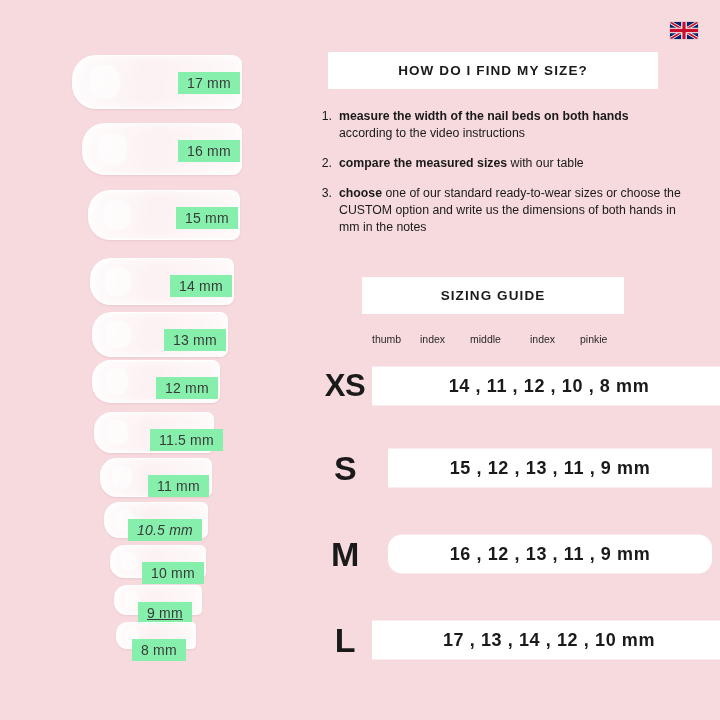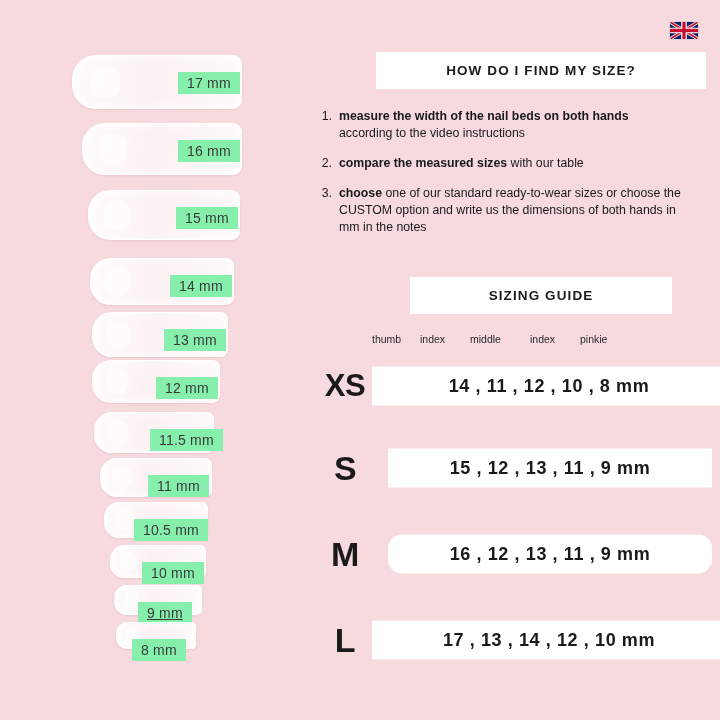--- a/index.html
+++ b/index.html
@@ -81,21 +81,20 @@
     height: 720px;
   }
 
   .banner {
     background: #ffffff;
     text-align: center;
     font-weight: bold;
     letter-spacing: 1.1px;
     font-size: 13.5px;
     padding: 11px 6px;
-    margin-left: 48px;
   }
   #find-size-banner {
     position: absolute;
     top: 52px;
     left: 18px;
     width: 318px;
   }
 
   .steps {
     position: absolute;
@@ -215,21 +214,21 @@
     <div class="nail-row" style="top: 382px; padding-left: 48px;">
       <div class="nail-shape" style="left: 94px; width: 118px; height: 39px; border-radius: 17.94px 7.02px 7.02px 17.94px;"></div>
       <div class="nail-label" style="left: 150px;">11.5 mm</div>
     </div>
     <div class="nail-row" style="top: 428px;">
       <div class="nail-shape" style="left: 100px; width: 110px; height: 37px; border-radius: 17.02px 6.66px 6.66px 17.02px;"></div>
       <div class="nail-label" style="left: 148px;">11 mm</div>
     </div>
     <div class="nail-row" style="top: 472px;">
       <div class="nail-shape" style="left: 104px; width: 102px; height: 34px; border-radius: 15.64px 6.12px 6.12px 15.64px;"></div>
-      <div class="nail-label" style="left: 134px;">10.5 mm</div>
+      <div class="nail-label" style="left: 128px; font-style: italic;">10.5 mm</div>
     </div>
     <div class="nail-row" style="top: 515px;">
       <div class="nail-shape" style="left: 110px; width: 94px; height: 31px; border-radius: 14.26px 5.58px 5.58px 14.26px;"></div>
       <div class="nail-label" style="left: 142px;">10 mm</div>
     </div>
     <div class="nail-row" style="top: 555px;">
       <div class="nail-shape" style="left: 114px; width: 86px; height: 28px; border-radius: 12.88px 5.04px 5.04px 12.88px;"></div>
       <div class="nail-label" style="left: 138px; text-decoration: underline;">9 mm</div>
     </div>
     <div class="nail-row" style="top: 592px;">

